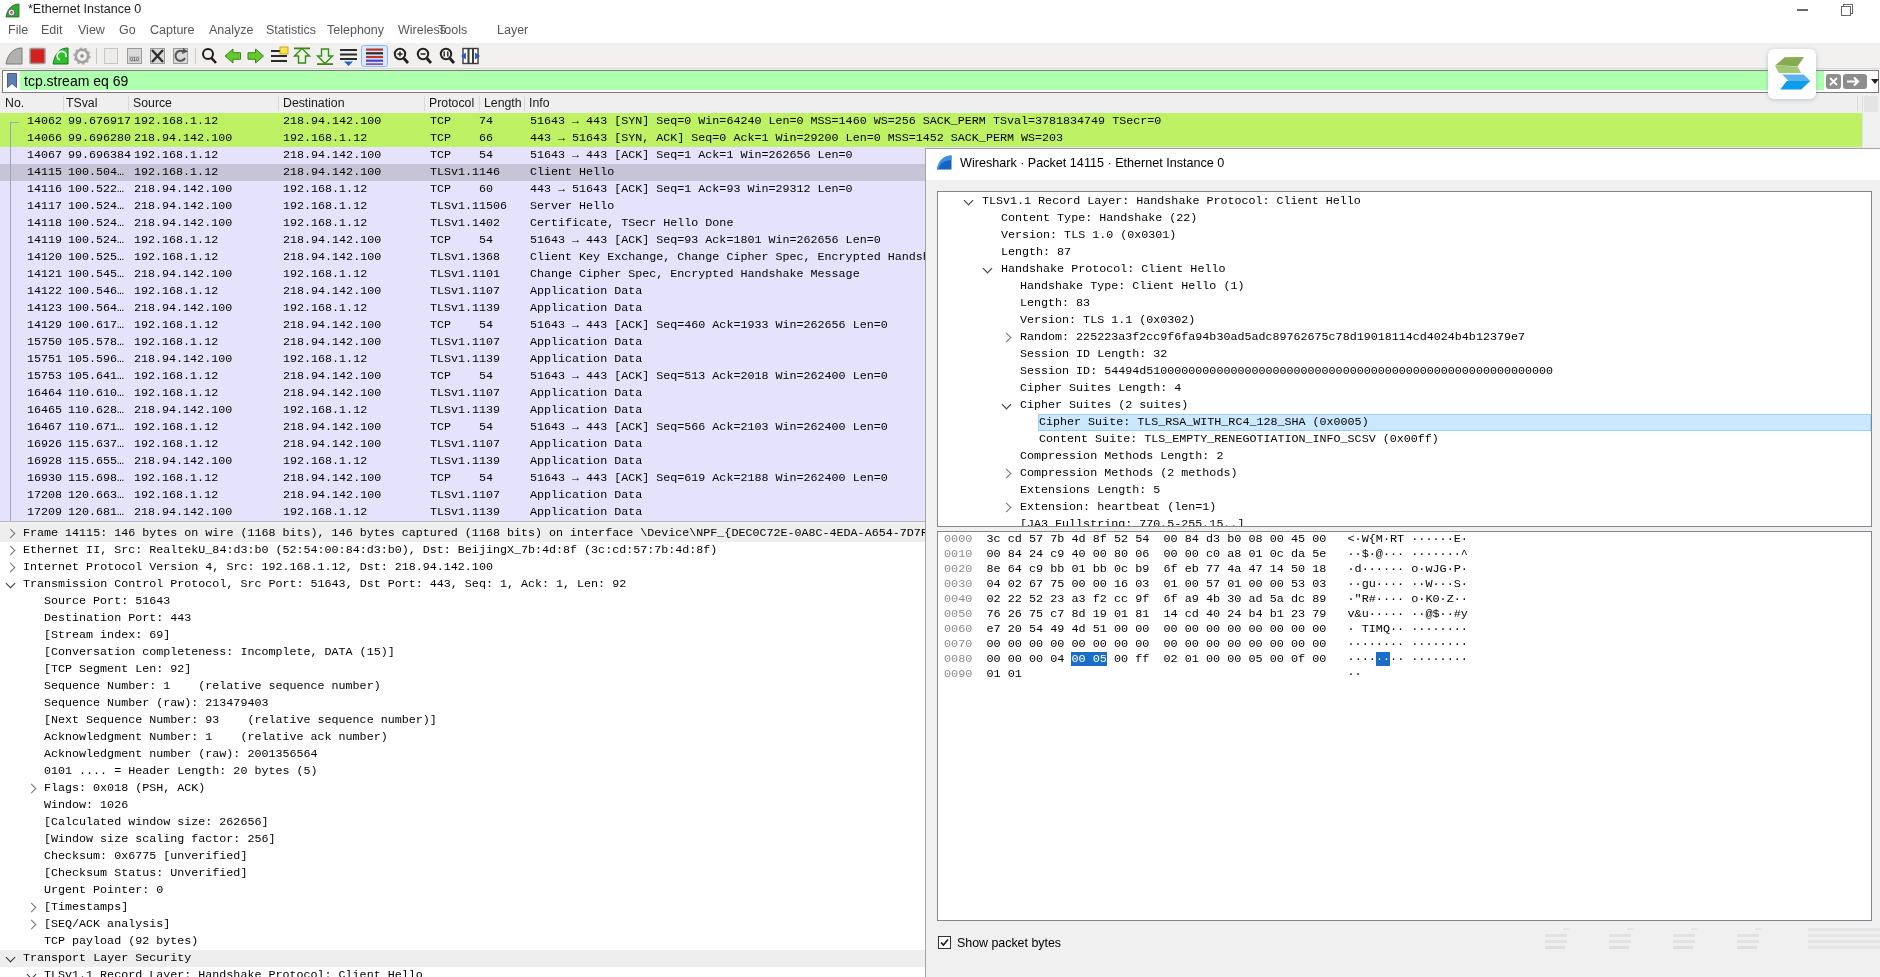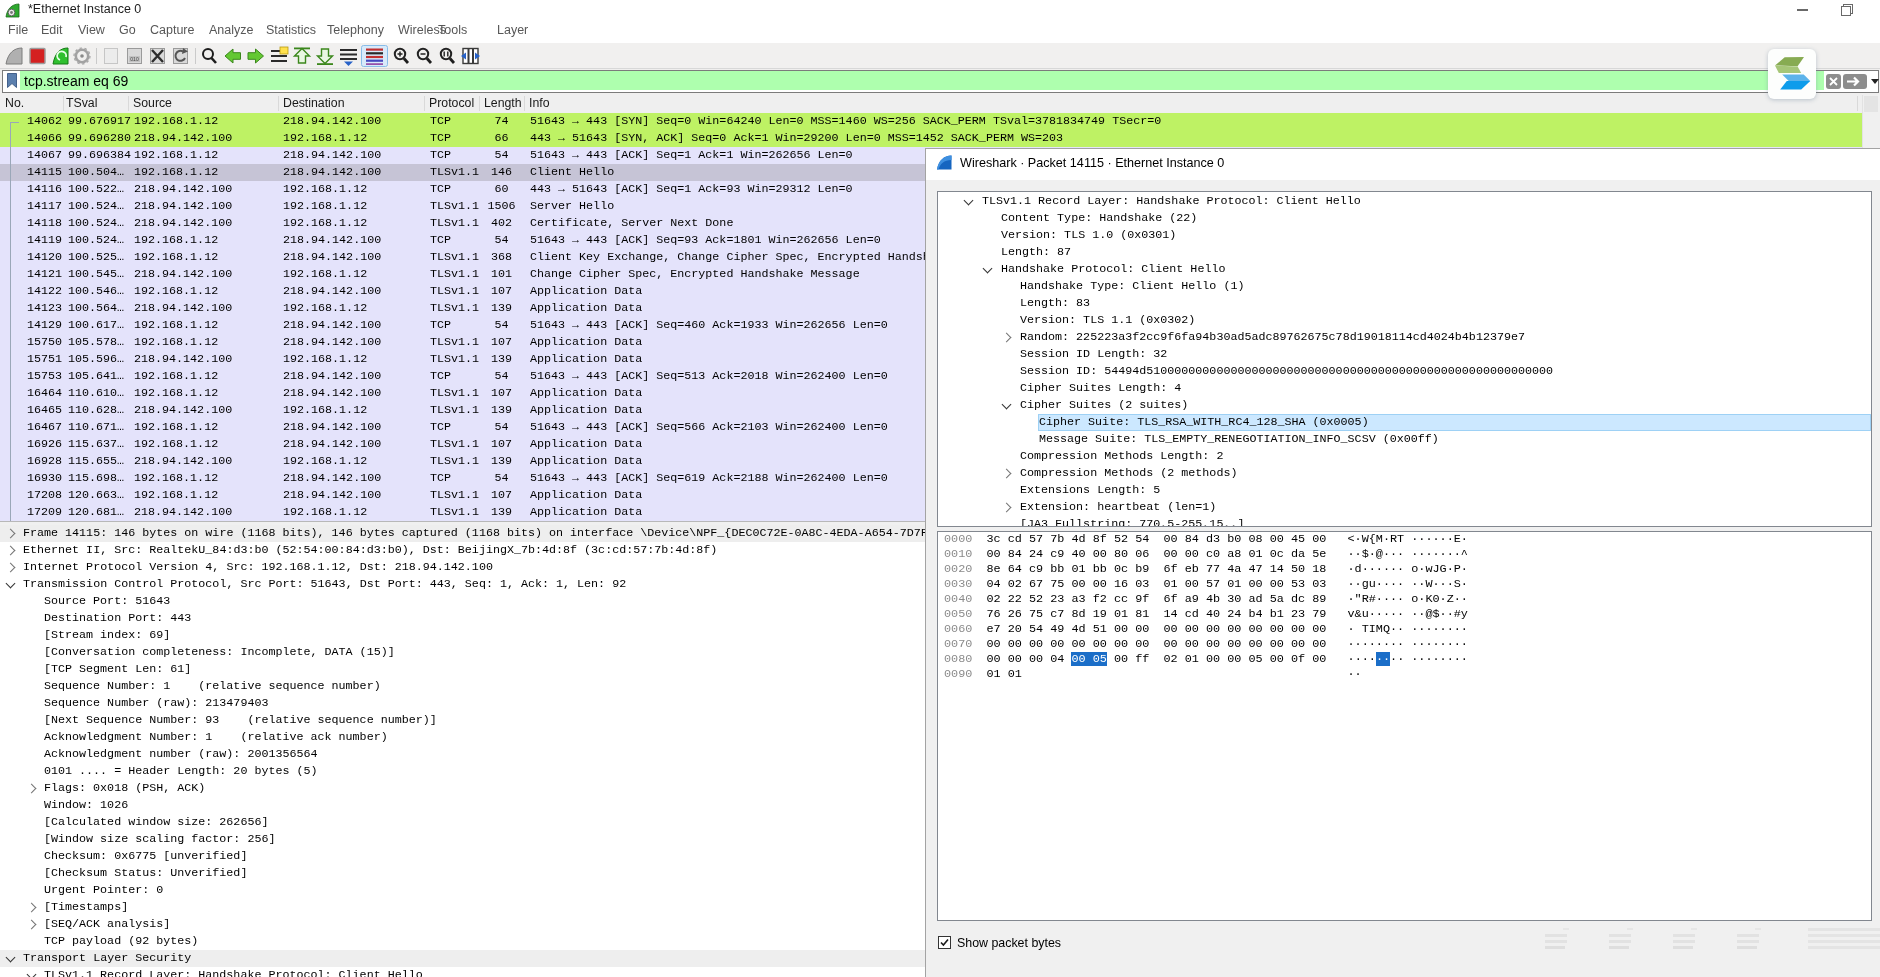--- a/index.html
+++ b/index.html
@@ -4,21 +4,21 @@
 <style>
 html,body{margin:0;padding:0}
 body{width:1880px;height:977px;overflow:hidden;position:relative;background:#fff;
   font-family:"Liberation Sans",sans-serif;}
 .abs{position:absolute}
 .mono{font-family:"Liberation Mono",monospace;font-size:11.7px;color:#000;white-space:pre}
 .row{position:absolute;left:0;width:1880px;height:17px;line-height:17px}
 .row span{position:absolute;top:0;height:17px;line-height:17px}
 .cn{left:0;width:62px;text-align:right}
 .ct{left:68px}.cs{left:134px}.cd{left:283px}.cp{left:430px}
-.cl{left:479px;width:45px;text-align:center}.ci{left:530px}
+.cl{left:479px;width:45px;text-align:left}.ci{left:530px}
 .grey{background:#bef264}
 .lav{background:#e4e3fb}
 .sel{background:#c6c4d6}
 .dl{position:absolute;height:17px;line-height:17px}
 .hx{position:absolute;height:15px;line-height:15px;font-size:11.8px}
 .off{color:#8b8b8b}
 .hl{background:#1b6ec8;color:#fff}
 .cv{position:absolute;width:6px;height:6px;border-left:1.6px solid #333;border-bottom:1.6px solid #333;transform:rotate(-45deg)}
 .cr{position:absolute;width:6px;height:6px;border-top:1.6px solid #737373;border-right:1.6px solid #737373;transform:rotate(45deg)}
 .hsep{position:absolute;top:2px;width:1px;height:15px;background:#d9d9d9}
@@ -146,21 +146,21 @@
   <i class="hsep" style="left:1857px"></i>
 </div>
 
 <div id="plist" class="mono">
 <div class="row grey" style="top:113px"><span class="cn">14062</span><span class="ct">99.676917</span><span class="cs">192.168.1.12</span><span class="cd">218.94.142.100</span><span class="cp">TCP</span><span class="cl">74</span><span class="ci">51643 → 443 [SYN] Seq=0 Win=64240 Len=0 MSS=1460 WS=256 SACK_PERM TSval=3781834749 TSecr=0</span></div>
 <div class="row grey" style="top:130px"><span class="cn">14066</span><span class="ct">99.696280</span><span class="cs">218.94.142.100</span><span class="cd">192.168.1.12</span><span class="cp">TCP</span><span class="cl">66</span><span class="ci">443 → 51643 [SYN, ACK] Seq=0 Ack=1 Win=29200 Len=0 MSS=1452 SACK_PERM WS=203</span></div>
 <div class="row lav" style="top:147px"><span class="cn">14067</span><span class="ct">99.696384</span><span class="cs">192.168.1.12</span><span class="cd">218.94.142.100</span><span class="cp">TCP</span><span class="cl">54</span><span class="ci">51643 → 443 [ACK] Seq=1 Ack=1 Win=262656 Len=0</span></div>
 <div class="row sel" style="top:164px"><span class="cn">14115</span><span class="ct">100.504…</span><span class="cs">192.168.1.12</span><span class="cd">218.94.142.100</span><span class="cp">TLSv1.1</span><span class="cl">146</span><span class="ci">Client Hello</span></div>
 <div class="row lav" style="top:181px"><span class="cn">14116</span><span class="ct">100.522…</span><span class="cs">218.94.142.100</span><span class="cd">192.168.1.12</span><span class="cp">TCP</span><span class="cl">60</span><span class="ci">443 → 51643 [ACK] Seq=1 Ack=93 Win=29312 Len=0</span></div>
 <div class="row lav" style="top:198px"><span class="cn">14117</span><span class="ct">100.524…</span><span class="cs">218.94.142.100</span><span class="cd">192.168.1.12</span><span class="cp">TLSv1.1</span><span class="cl">1506</span><span class="ci">Server Hello</span></div>
-<div class="row lav" style="top:215px"><span class="cn">14118</span><span class="ct">100.524…</span><span class="cs">218.94.142.100</span><span class="cd">192.168.1.12</span><span class="cp">TLSv1.1</span><span class="cl">402</span><span class="ci">Certificate, Server Next Done</span></div>
+<div class="row lav" style="top:215px"><span class="cn">14118</span><span class="ct">100.524…</span><span class="cs">218.94.142.100</span><span class="cd">192.168.1.12</span><span class="cp">TLSv1.1</span><span class="cl">402</span><span class="ci">Certificate, TSecr Hello Done</span></div>
 <div class="row lav" style="top:232px"><span class="cn">14119</span><span class="ct">100.524…</span><span class="cs">192.168.1.12</span><span class="cd">218.94.142.100</span><span class="cp">TCP</span><span class="cl">54</span><span class="ci">51643 → 443 [ACK] Seq=93 Ack=1801 Win=262656 Len=0</span></div>
 <div class="row lav" style="top:249px"><span class="cn">14120</span><span class="ct">100.525…</span><span class="cs">192.168.1.12</span><span class="cd">218.94.142.100</span><span class="cp">TLSv1.1</span><span class="cl">368</span><span class="ci">Client Key Exchange, Change Cipher Spec, Encrypted Handshake</span></div>
 <div class="row lav" style="top:266px"><span class="cn">14121</span><span class="ct">100.545…</span><span class="cs">218.94.142.100</span><span class="cd">192.168.1.12</span><span class="cp">TLSv1.1</span><span class="cl">101</span><span class="ci">Change Cipher Spec, Encrypted Handshake Message</span></div>
 <div class="row lav" style="top:283px"><span class="cn">14122</span><span class="ct">100.546…</span><span class="cs">192.168.1.12</span><span class="cd">218.94.142.100</span><span class="cp">TLSv1.1</span><span class="cl">107</span><span class="ci">Application Data</span></div>
 <div class="row lav" style="top:300px"><span class="cn">14123</span><span class="ct">100.564…</span><span class="cs">218.94.142.100</span><span class="cd">192.168.1.12</span><span class="cp">TLSv1.1</span><span class="cl">139</span><span class="ci">Application Data</span></div>
 <div class="row lav" style="top:317px"><span class="cn">14129</span><span class="ct">100.617…</span><span class="cs">192.168.1.12</span><span class="cd">218.94.142.100</span><span class="cp">TCP</span><span class="cl">54</span><span class="ci">51643 → 443 [ACK] Seq=460 Ack=1933 Win=262656 Len=0</span></div>
 <div class="row lav" style="top:334px"><span class="cn">15750</span><span class="ct">105.578…</span><span class="cs">192.168.1.12</span><span class="cd">218.94.142.100</span><span class="cp">TLSv1.1</span><span class="cl">107</span><span class="ci">Application Data</span></div>
 <div class="row lav" style="top:351px"><span class="cn">15751</span><span class="ct">105.596…</span><span class="cs">218.94.142.100</span><span class="cd">192.168.1.12</span><span class="cp">TLSv1.1</span><span class="cl">139</span><span class="ci">Application Data</span></div>
 <div class="row lav" style="top:368px"><span class="cn">15753</span><span class="ct">105.641…</span><span class="cs">192.168.1.12</span><span class="cd">218.94.142.100</span><span class="cp">TCP</span><span class="cl">54</span><span class="ci">51643 → 443 [ACK] Seq=513 Ack=2018 Win=262400 Len=0</span></div>
 <div class="row lav" style="top:385px"><span class="cn">16464</span><span class="ct">110.610…</span><span class="cs">192.168.1.12</span><span class="cd">218.94.142.100</span><span class="cp">TLSv1.1</span><span class="cl">107</span><span class="ci">Application Data</span></div>
@@ -189,21 +189,21 @@
 <span class="cr" style="left:7px;top:547px"></span>
 <div class="dl" style="left:23px;top:542px;width:902px;overflow:hidden">Ethernet II, Src: RealtekU_84:d3:b0 (52:54:00:84:d3:b0), Dst: BeijingX_7b:4d:8f (3c:cd:57:7b:4d:8f)</div>
 <span class="cr" style="left:7px;top:564px"></span>
 <div class="dl" style="left:23px;top:559px;width:902px;overflow:hidden">Internet Protocol Version 4, Src: 192.168.1.12, Dst: 218.94.142.100</div>
 <span class="cv" style="left:7px;top:580px"></span>
 <div class="dl" style="left:23px;top:576px;width:902px;overflow:hidden">Transmission Control Protocol, Src Port: 51643, Dst Port: 443, Seq: 1, Ack: 1, Len: 92</div>
 <div class="dl" style="left:44px;top:593px;width:881px;overflow:hidden">Source Port: 51643</div>
 <div class="dl" style="left:44px;top:610px;width:881px;overflow:hidden">Destination Port: 443</div>
 <div class="dl" style="left:44px;top:627px;width:881px;overflow:hidden">[Stream index: 69]</div>
 <div class="dl" style="left:44px;top:644px;width:881px;overflow:hidden">[Conversation completeness: Incomplete, DATA (15)]</div>
-<div class="dl" style="left:44px;top:661px;width:881px;overflow:hidden">[TCP Segment Len: 61]</div>
+<div class="dl" style="left:44px;top:661px;width:881px;overflow:hidden">[TCP Segment Len: 92]</div>
 <div class="dl" style="left:44px;top:678px;width:881px;overflow:hidden">Sequence Number: 1    (relative sequence number)</div>
 <div class="dl" style="left:44px;top:695px;width:881px;overflow:hidden">Sequence Number (raw): 213479403</div>
 <div class="dl" style="left:44px;top:712px;width:881px;overflow:hidden">[Next Sequence Number: 93    (relative sequence number)]</div>
 <div class="dl" style="left:44px;top:729px;width:881px;overflow:hidden">Acknowledgment Number: 1    (relative ack number)</div>
 <div class="dl" style="left:44px;top:746px;width:881px;overflow:hidden">Acknowledgment number (raw): 2001356564</div>
 <div class="dl" style="left:44px;top:763px;width:881px;overflow:hidden">0101 .... = Header Length: 20 bytes (5)</div>
 <span class="cr" style="left:28px;top:785px"></span>
 <div class="dl" style="left:44px;top:780px;width:881px;overflow:hidden">Flags: 0x018 (PSH, ACK)</div>
 <div class="dl" style="left:44px;top:797px;width:881px;overflow:hidden">Window: 1026</div>
 <div class="dl" style="left:44px;top:814px;width:881px;overflow:hidden">[Calculated window size: 262656]</div>
@@ -245,21 +245,21 @@
 <div class="dl" style="left:82px;top:120px">Version: TLS 1.1 (0x0302)</div>
 <span class="cr" style="left:65px;top:142px"></span>
 <div class="dl" style="left:82px;top:137px">Random: 225223a3f2cc9f6fa94b30ad5adc89762675c78d19018114cd4024b4b12379e7</div>
 <div class="dl" style="left:82px;top:154px">Session ID Length: 32</div>
 <div class="dl" style="left:82px;top:171px">Session ID: 54494d5100000000000000000000000000000000000000000000000000000000</div>
 <div class="dl" style="left:82px;top:188px">Cipher Suites Length: 4</div>
 <span class="cv" style="left:65px;top:209px"></span>
 <div class="dl" style="left:82px;top:205px">Cipher Suites (2 suites)</div>
 <div class="abs" style="left:100px;top:222px;width:833px;height:17px;background:#cce8ff;border:1px solid #9ed1f5;box-sizing:border-box"></div>
 <div class="dl" style="left:101px;top:222px">Cipher Suite: TLS_RSA_WITH_RC4_128_SHA (0x0005)</div>
-<div class="dl" style="left:101px;top:239px">Message Suite: TLS_EMPTY_RENEGOTIATION_INFO_SCSV (0x00ff)</div>
+<div class="dl" style="left:101px;top:239px">Content Suite: TLS_EMPTY_RENEGOTIATION_INFO_SCSV (0x00ff)</div>
 <div class="dl" style="left:82px;top:256px">Compression Methods Length: 2</div>
 <span class="cr" style="left:65px;top:278px"></span>
 <div class="dl" style="left:82px;top:273px">Compression Methods (2 methods)</div>
 <div class="dl" style="left:82px;top:290px">Extensions Length: 5</div>
 <span class="cr" style="left:65px;top:312px"></span>
 <div class="dl" style="left:82px;top:307px">Extension: heartbeat (len=1)</div>
 <div class="dl" style="left:82px;top:324px">[JA3 Fullstring: 770,5-255,15,,]</div>
 </div>
 <div class="abs" style="left:937px;top:531px;width:935px;height:390px;background:#fff;border:1px solid #82878f;box-sizing:border-box"></div>
 <div class="hx mono" style="left:944px;top:532px"><span class="off">0000</span>  3c cd 57 7b 4d 8f 52 54  00 84 d3 b0 08 00 45 00   &lt;·W{M·RT ······E·</div>

